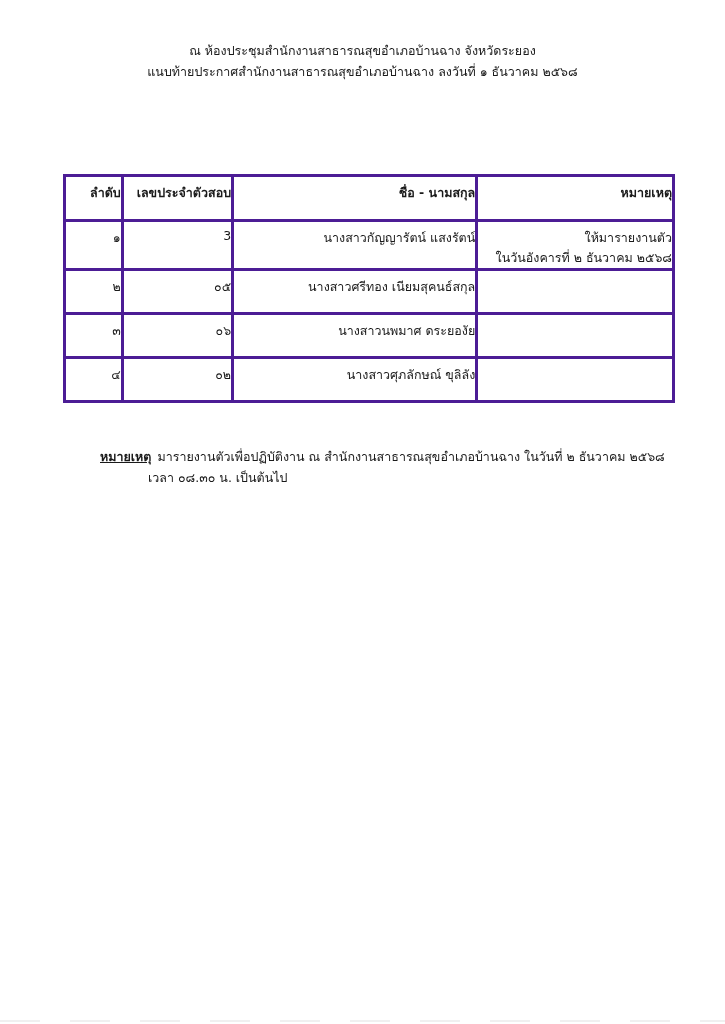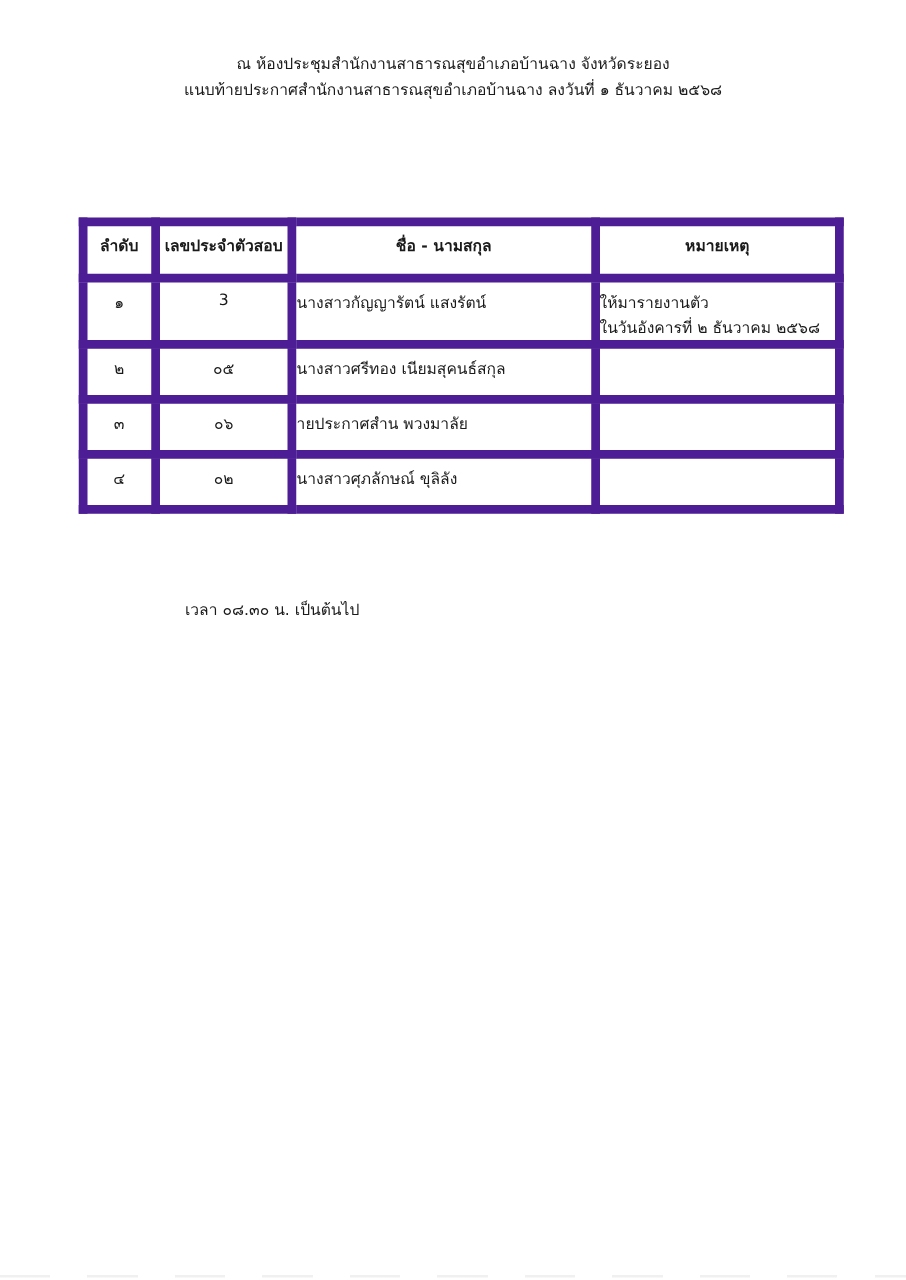--- a/index.html
+++ b/index.html
@@ -29,25 +29,26 @@
     }
     table.results {
       position: absolute;
       top: 174px;
       left: 63px;
       width: 612px;
       border-collapse: collapse;
       font-size: 12.5px;
     }
     table.results th, table.results td {
-      border: 7px solid #4c1d95;
+      border: 3px solid #4c1d95;
       vertical-align: top;
       padding: 0;
       height: 44px;
       box-sizing: border-box;
+      text-align: right;
     }
     table.results th {
       font-weight: bold;
       padding-top: 6px;
       height: 45px;
     }
     table.results td {
       padding-top: 6px;
     }
     .col-order { width: 58px; text-align: center; }
@@ -66,21 +67,20 @@
       line-height: 21px;
       white-space: nowrap;
     }
     .note-label {
       font-weight: bold;
       text-decoration: underline;
       margin-right: 6px;
     }
     .note-line2 {
       padding-left: 48px;
-      margin-top: 31px;
     }
     .scan-edge {
       position: absolute;
       bottom: 2px;
       left: 0;
       width: 725px;
       height: 2px;
       background: repeating-linear-gradient(90deg, #e6e6e6 0 40px, transparent 40px 70px);
       opacity: 0.6;
     }
@@ -117,35 +117,38 @@
       <td class="col-id">๐๕</td>
       <td class="col-name">นางสาวศรีทอง  เนียมสุคนธ์สกุล</td>
       <td class="col-remark">
         <div></div>
         <div></div>
       </td>
     </tr>
     <tr>
       <td class="col-order">๓</td>
       <td class="col-id">๐๖</td>
-      <td class="col-name">ายประกาศสำน  พวงมาลัย</td>
+      <td class="col-name">นางสาวนพมาศ  ดระยองัย</td>
       <td class="col-remark">
         <div></div>
         <div></div>
       </td>
     </tr>
     <tr>
       <td class="col-order">๔</td>
       <td class="col-id">๐๒</td>
       <td class="col-name">นางสาวศุภลักษณ์  ขุลิลัง</td>
       <td class="col-remark">
         <div></div>
         <div></div>
       </td>
     </tr>
   </tbody>
 </table>
 
 <div class="note-block">
+  <div>
+    <span class="note-label">หมายเหตุ</span><span>มารายงานตัวเพื่อปฏิบัติงาน ณ สำนักงานสาธารณสุขอำเภอบ้านฉาง ในวันที่ ๒ ธันวาคม ๒๕๖๘</span>
+  </div>
   <div class="note-line2">เวลา ๐๘.๓๐ น. เป็นต้นไป</div>
 </div>
 
 <div class="scan-edge"></div>
 
 </body></html>

